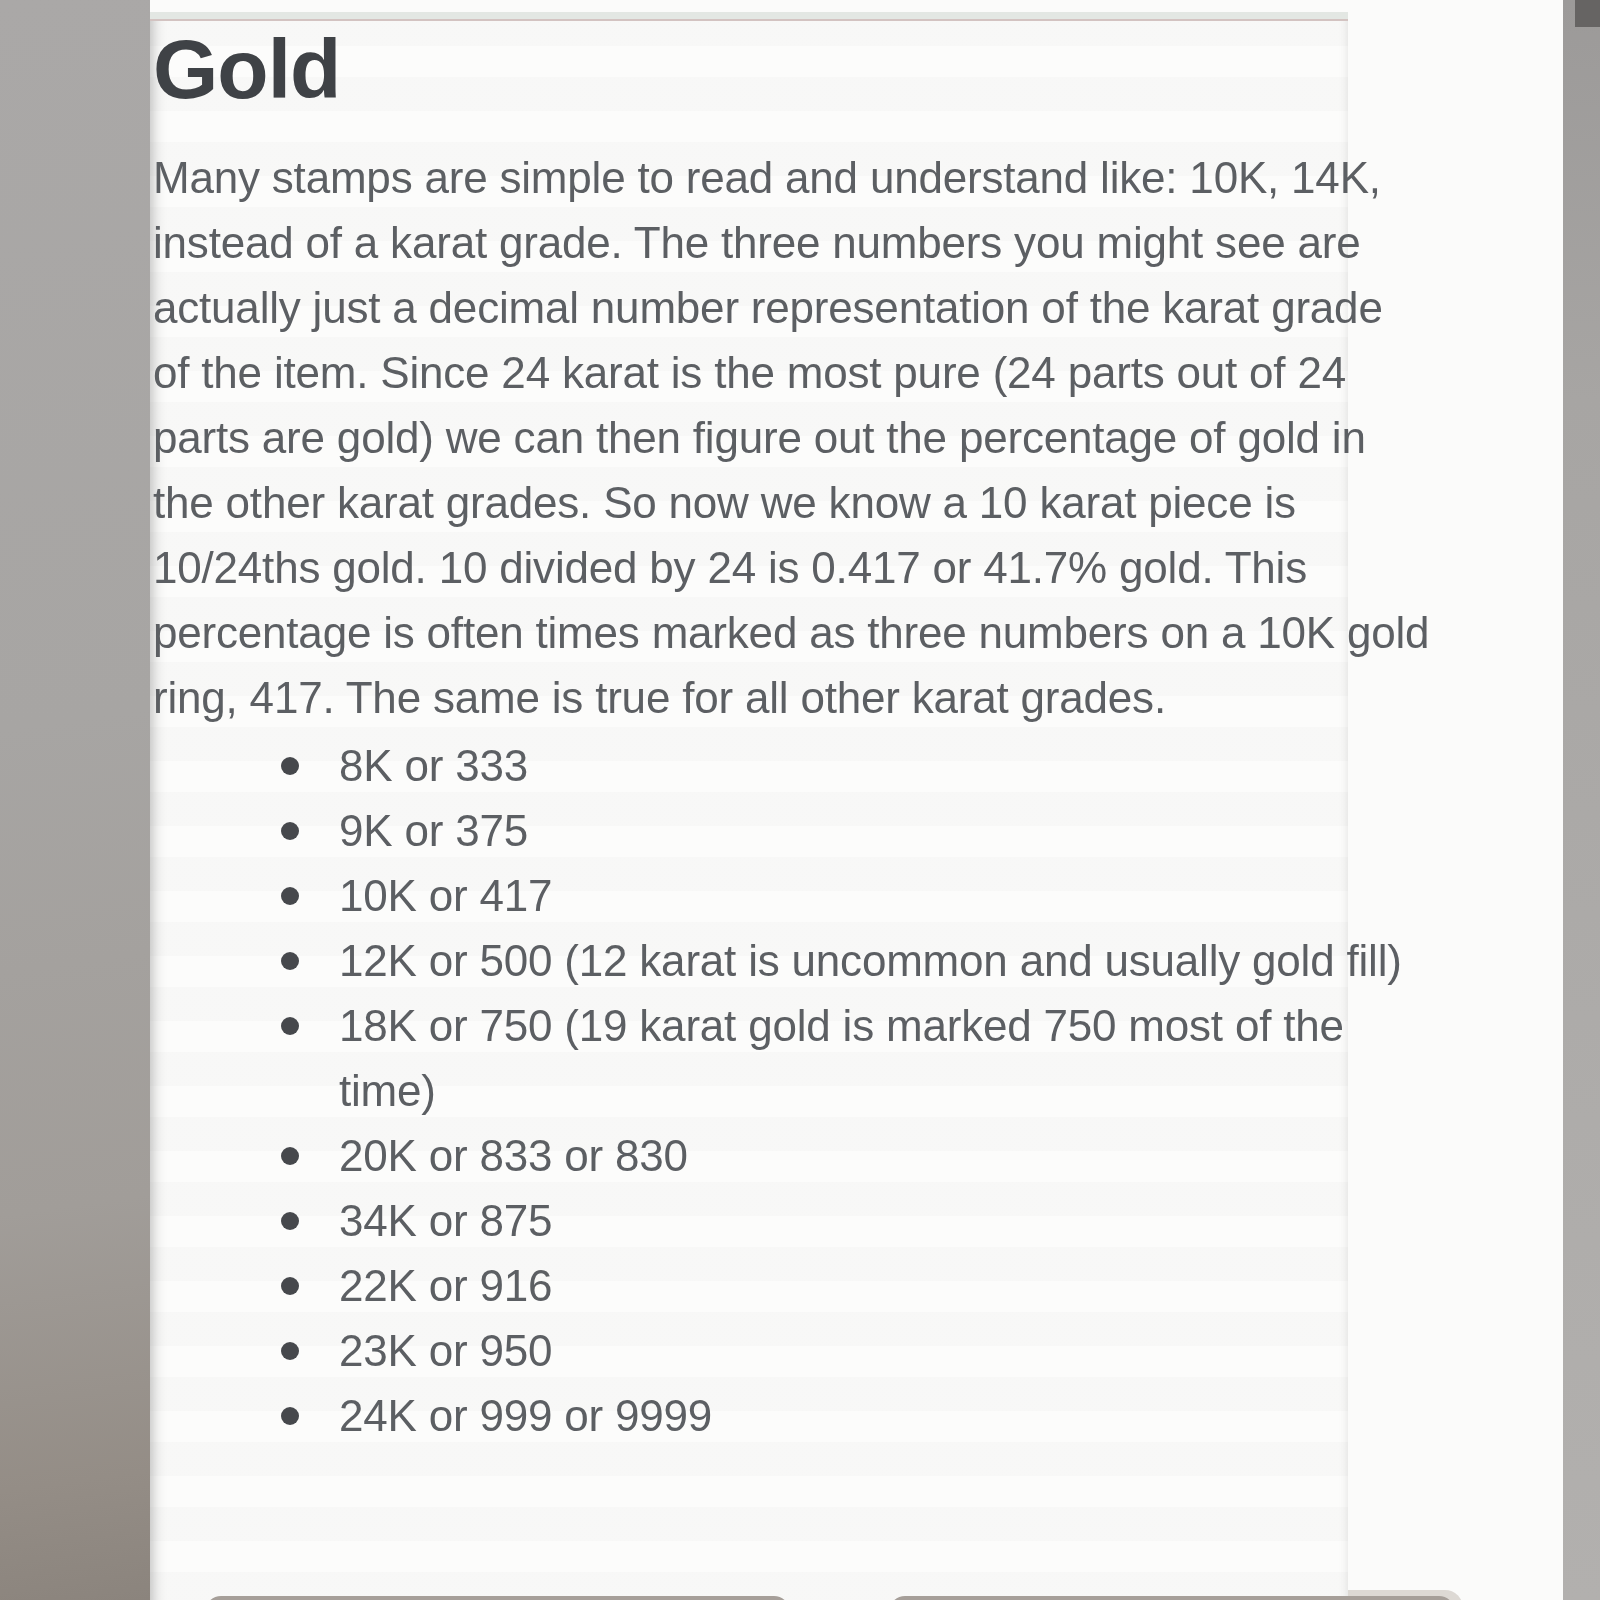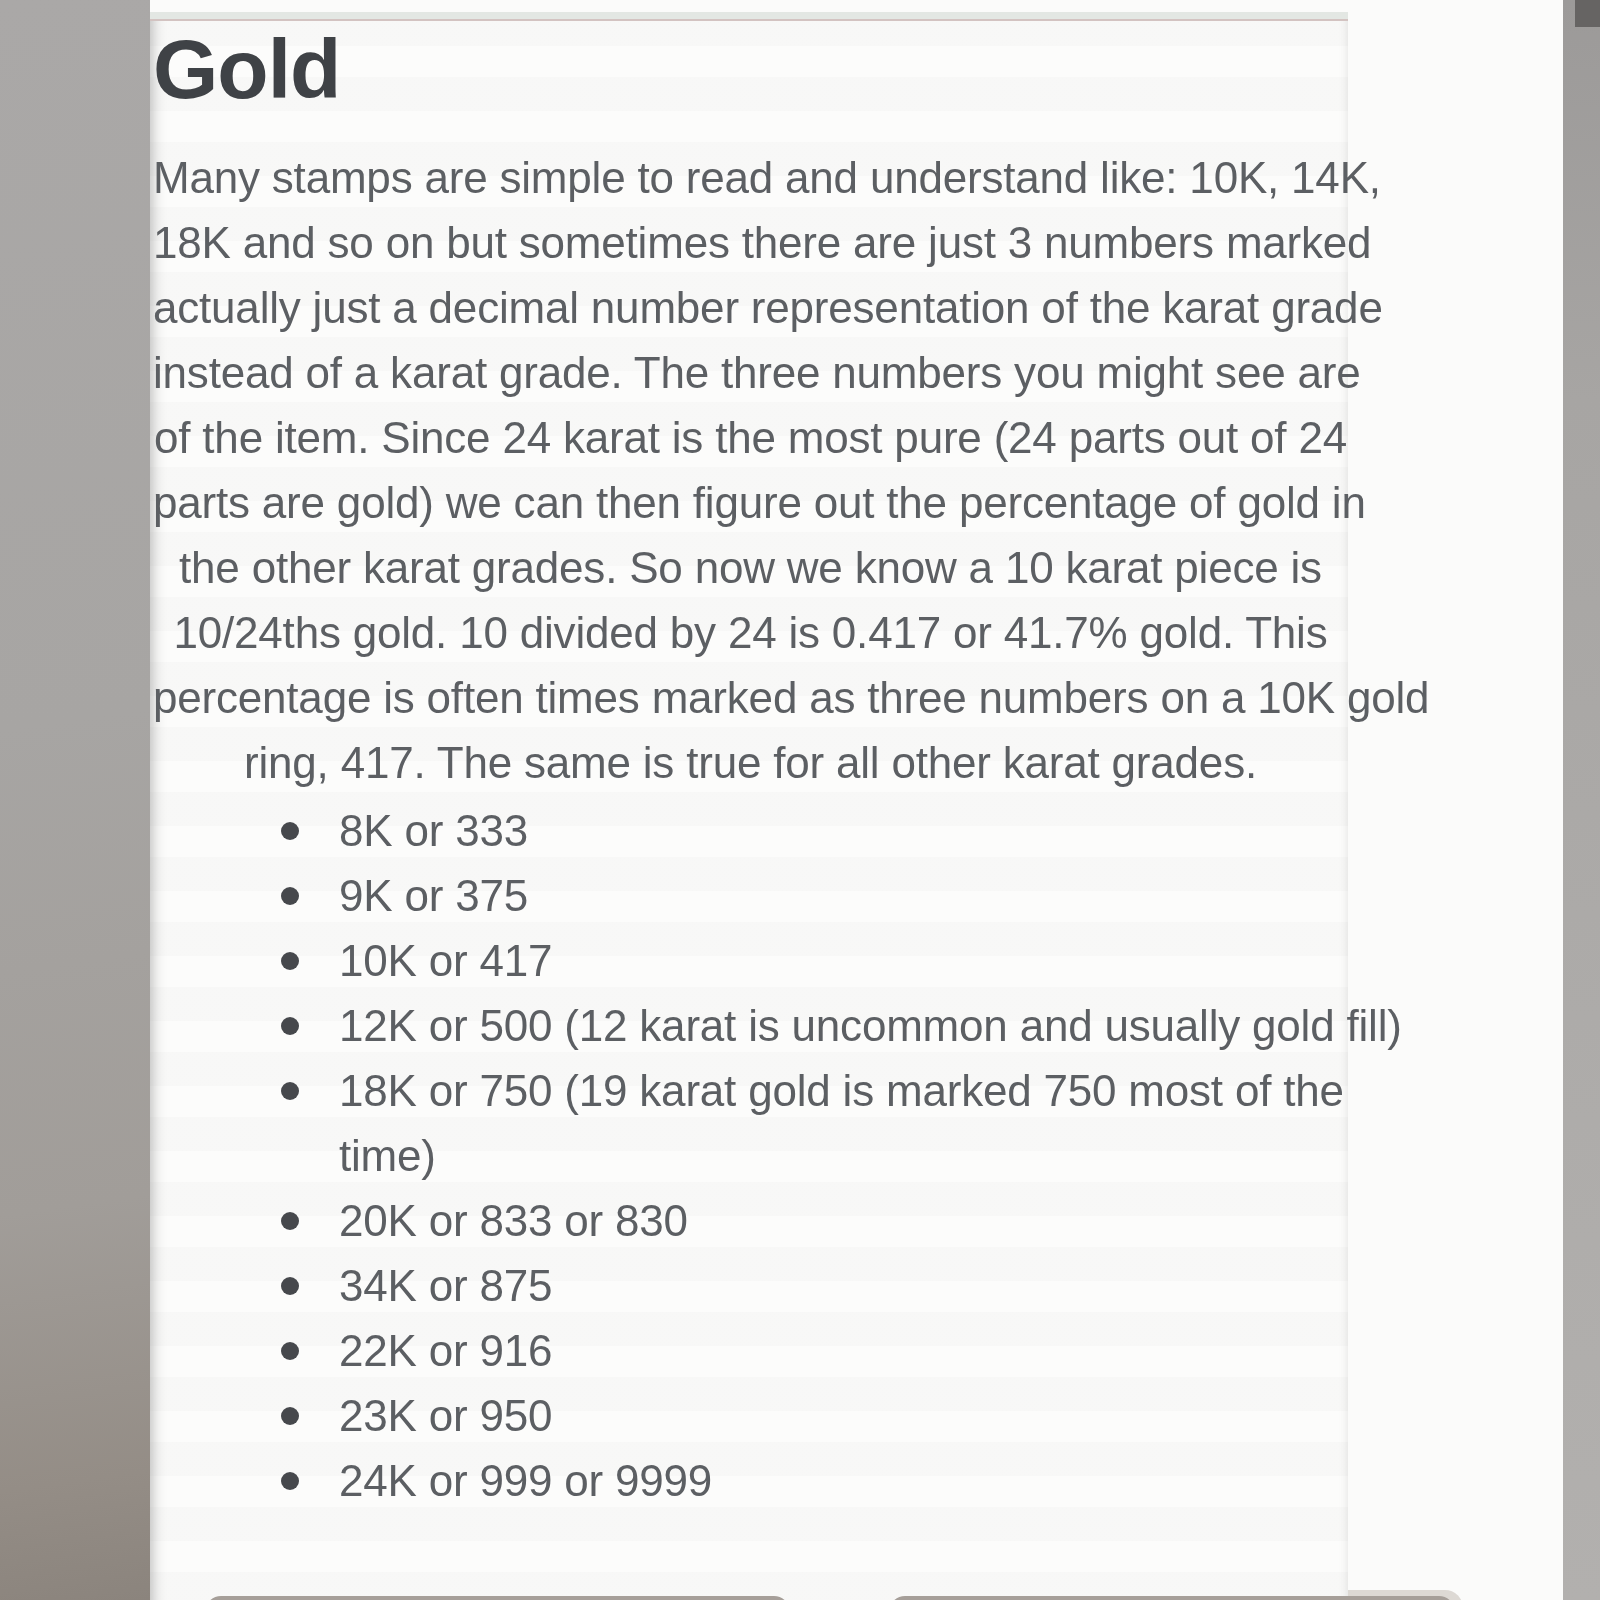--- a/index.html
+++ b/index.html
@@ -39,21 +39,21 @@
 
   .title {
     margin:0; padding:2px 0 0 3px;
     font-size:84px; line-height:92px; font-weight:700;
     color:#3f4246; letter-spacing:-1px;
   }
 
   .para { margin:30px 0 0 3px; }
   .pline {
     font-size:44px; line-height:65px; color:#5c5f63;
-    white-space:pre; letter-spacing:-0.2px;text-align:center;
+    white-space:pre; letter-spacing:-0.2px;
   }
 
   .klist {
     margin:3px 0 0 131px; padding:0; list-style:none;
   }
   .klist li {
     position:relative; padding-left:47px;
     font-size:44px; line-height:65px; color:#5c5f63;
     letter-spacing:-0.2px;
   }
@@ -82,23 +82,22 @@
 
 <div class="margin-left"></div>
 
 <div class="page">
   <div class="top-strip"></div>
 
   <h1 class="title">Gold</h1>
 
   <div class="para">
       <div class="pline">Many stamps are simple to read and understand like: 10K, 14K,</div>
-      <div class="pline">18K and so on but sometimes there are just 3 numbers marked</div>
+      <div class="pline">instead of a karat grade. The three numbers you might see are</div>
       <div class="pline">actually just a decimal number representation of the karat grade</div>
-      <div class="pline">instead of a karat grade. The three numbers you might see are</div>
       <div class="pline">of the item. Since 24 karat is the most pure (24 parts out of 24</div>
       <div class="pline">parts are gold) we can then figure out the percentage of gold in</div>
       <div class="pline">the other karat grades. So now we know a 10 karat piece is</div>
       <div class="pline">10/24ths gold. 10 divided by 24 is 0.417 or 41.7% gold. This</div>
       <div class="pline">percentage is often times marked as three numbers on a 10K gold</div>
       <div class="pline">ring, 417. The same is true for all other karat grades.</div>
     </div>
 
   <ul class="klist">
       <li>

